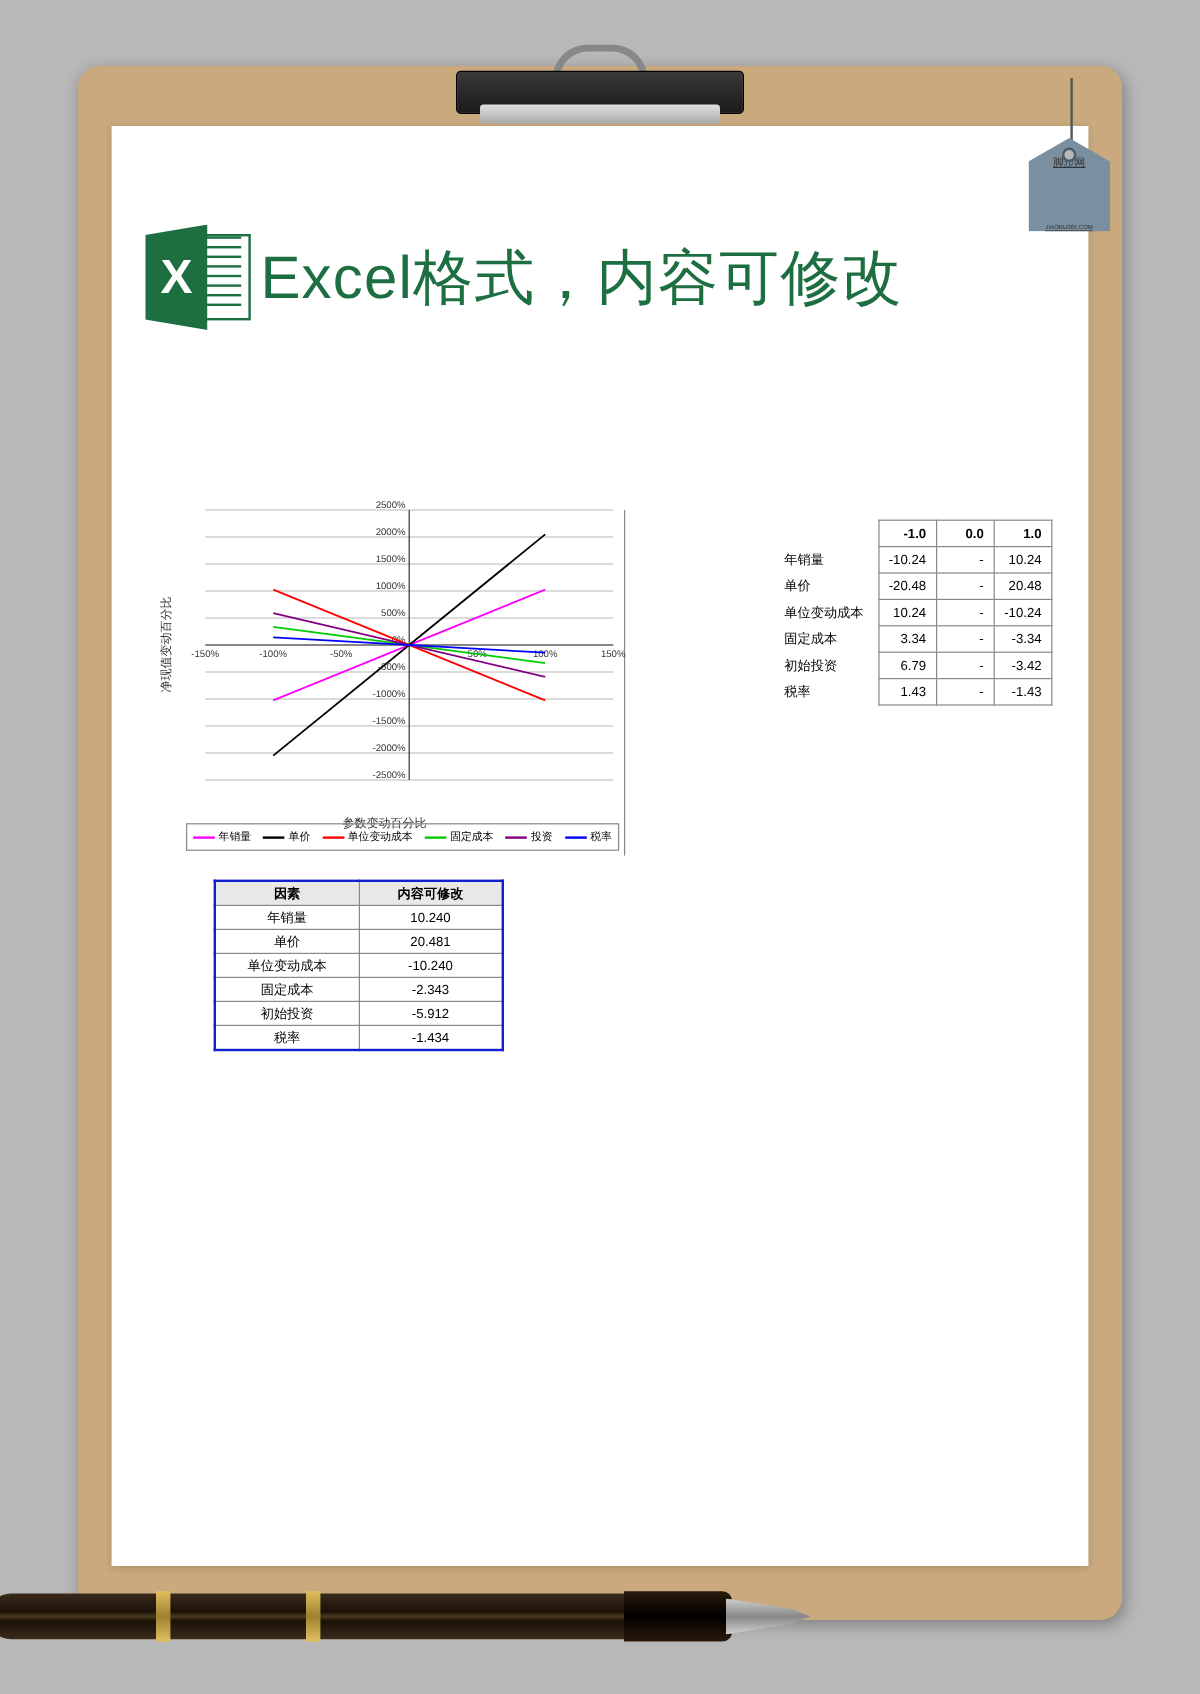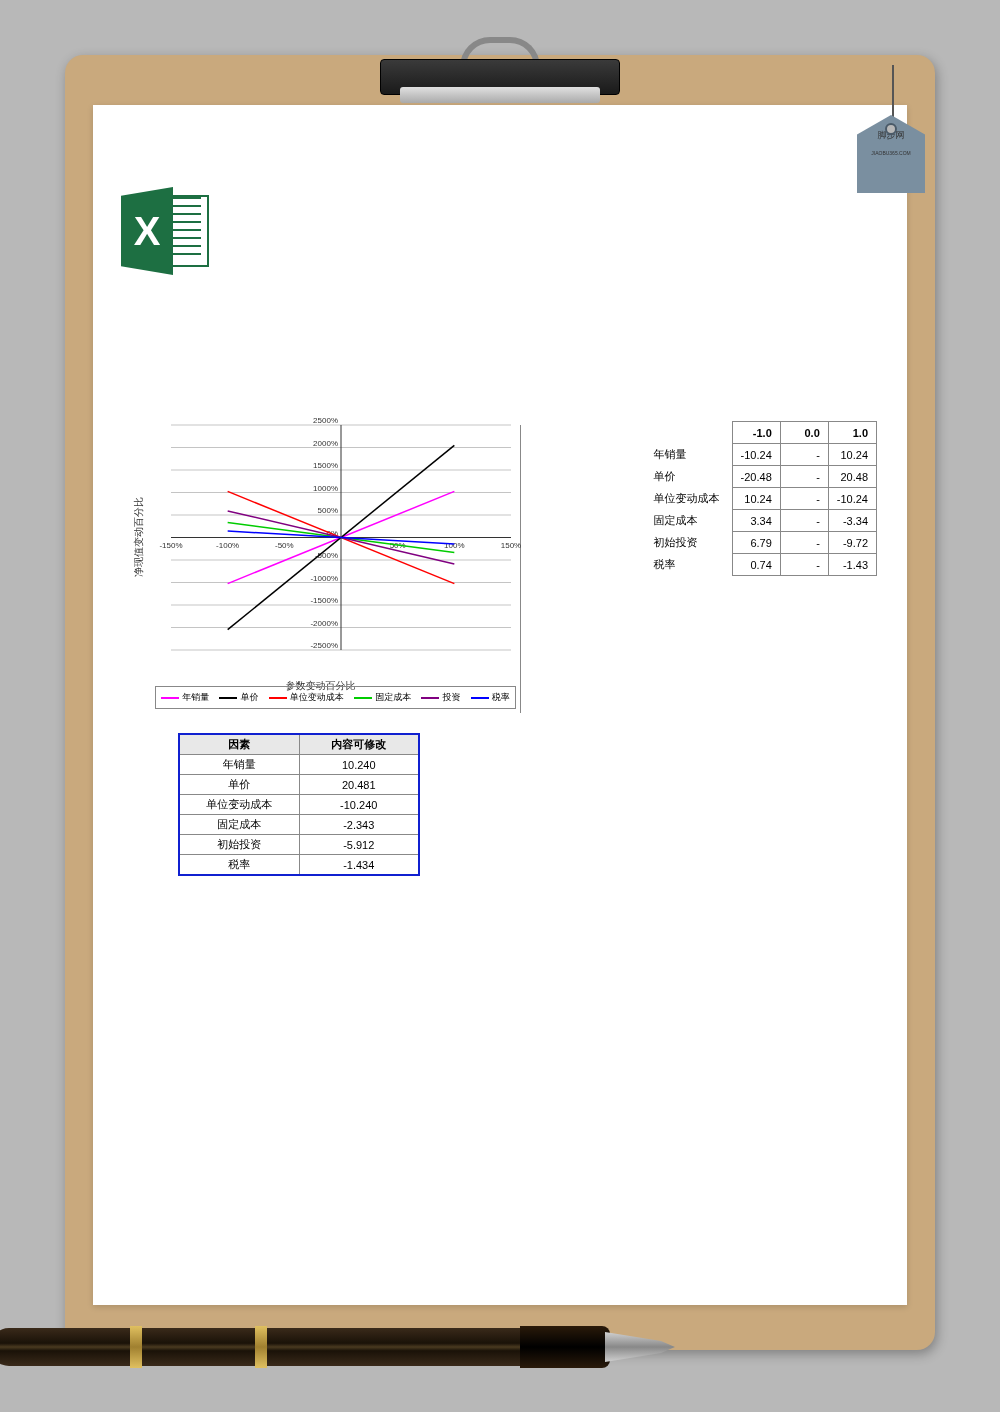--- a/index.html
+++ b/index.html
@@ -92,21 +92,22 @@
   left: 0;
   width: 68px;
   height: 78px;
   background: #7a8fa0;
   clip-path: polygon(50% 0%, 100% 25%, 100% 100%, 0% 100%, 0% 25%);
   font-size: 8px;
   color: #333;
   display: flex;
   flex-direction: column;
   align-items: center;
-  justify-content: flex-start;
+  justify-content: space-between;
+  text-decoration: underline;
 }
 .tag-hole {
   position: absolute;
   top: 58px;
   left: 28px;
   width: 12px;
   height: 12px;
   background: #b8b8b8;
   border-radius: 50%;
   border: 2px solid #4a5a68;
@@ -206,21 +207,21 @@
   font-size: 9px;
   display: flex;
   gap: 8px;
   justify-content: space-around;
   flex-wrap: wrap;
 }
 .legend-item { display: flex; align-items: center; gap: 3px; }
 .legend-line { width: 18px; height: 2px; display: inline-block; }
 .data-table {
   position: absolute;
-  top: 316px;
+  top: 328px;
   right: 30px;
   font-size: 11px;
   border-collapse: collapse;
 }
 .data-table td, .data-table th {
   border: 1px solid #888;
   padding: 3px 8px;
   text-align: right;
   min-width: 48px;
   height: 22px;
@@ -302,20 +303,21 @@
     <div class="tag-hole"></div>
   </div>
 
   <div class="paper">
 
     <div class="header">
       <div class="excel-icon">
         <div class="excel-back"></div>
         <div class="excel-front">X</div>
       </div>
+      <div class="title-text">Excel格式，内容可修改</div>
     </div>
 
     <div class="chart-area">
       <div class="chart-ylabel">净现值变动百分比</div>
       <div class="chart-plot" id="plot"><svg width="340" height="225" style="overflow:visible">
             <line x1="0" y1="225" x2="340" y2="225" stroke="#888" stroke-width="0.5"></line>
             <text x="167" y="223" font-size="8" text-anchor="end" fill="#333">-2500%</text>
             <line x1="0" y1="202.5" x2="340" y2="202.5" stroke="#888" stroke-width="0.5"></line>
             <text x="167" y="200.5" font-size="8" text-anchor="end" fill="#333">-2000%</text>
             <line x1="0" y1="180" x2="340" y2="180" stroke="#888" stroke-width="0.5"></line>
@@ -411,25 +413,25 @@
           <tr>
             <td class="label">固定成本</td>
             <td>3.34</td>
             <td>-</td>
             <td>-3.34</td>
           </tr>
           <tr>
             <td class="label">初始投资</td>
             <td>6.79</td>
             <td>-</td>
-            <td>-9.72</td>
+            <td>-3.42</td>
           </tr>
           <tr>
             <td class="label">税率</td>
-            <td>0.74</td>
+            <td>1.43</td>
             <td>-</td>
             <td>-1.43</td>
           </tr>
         </tbody>
     </table>
 
     <table class="sens-table">
       <thead>
           <tr>
         <th>因素</th>

